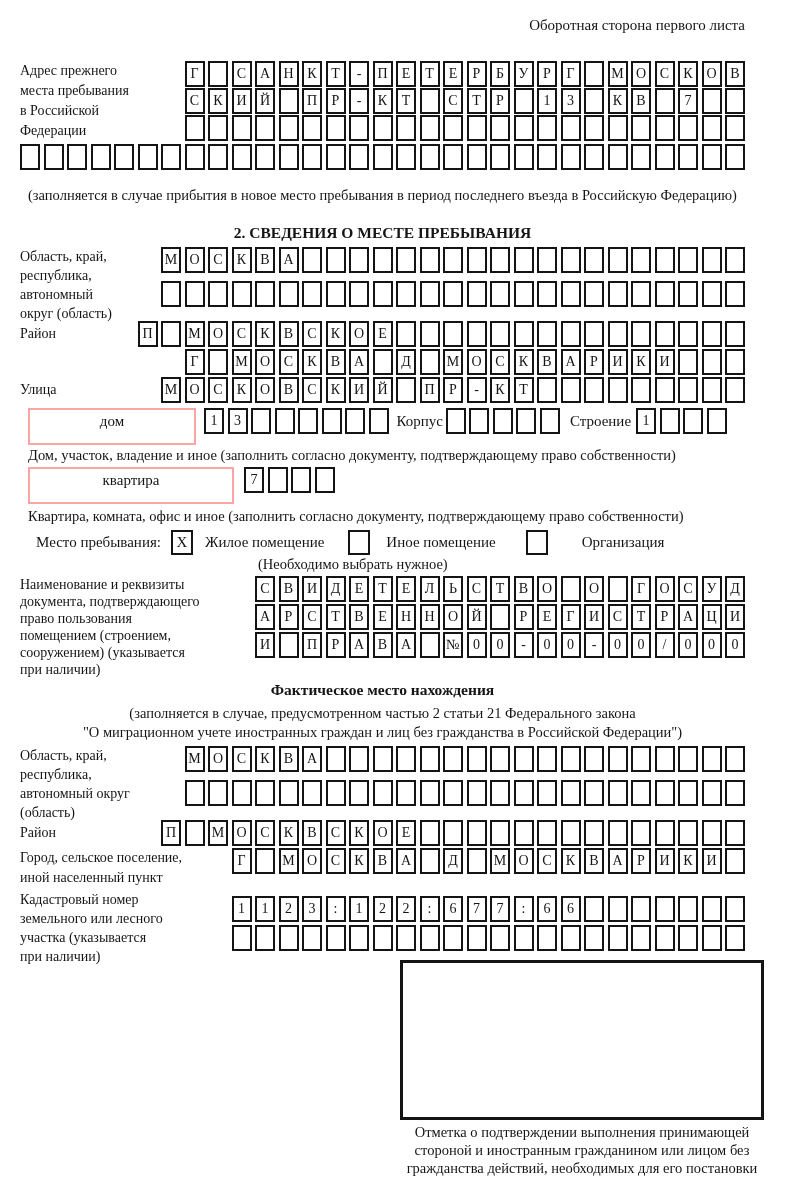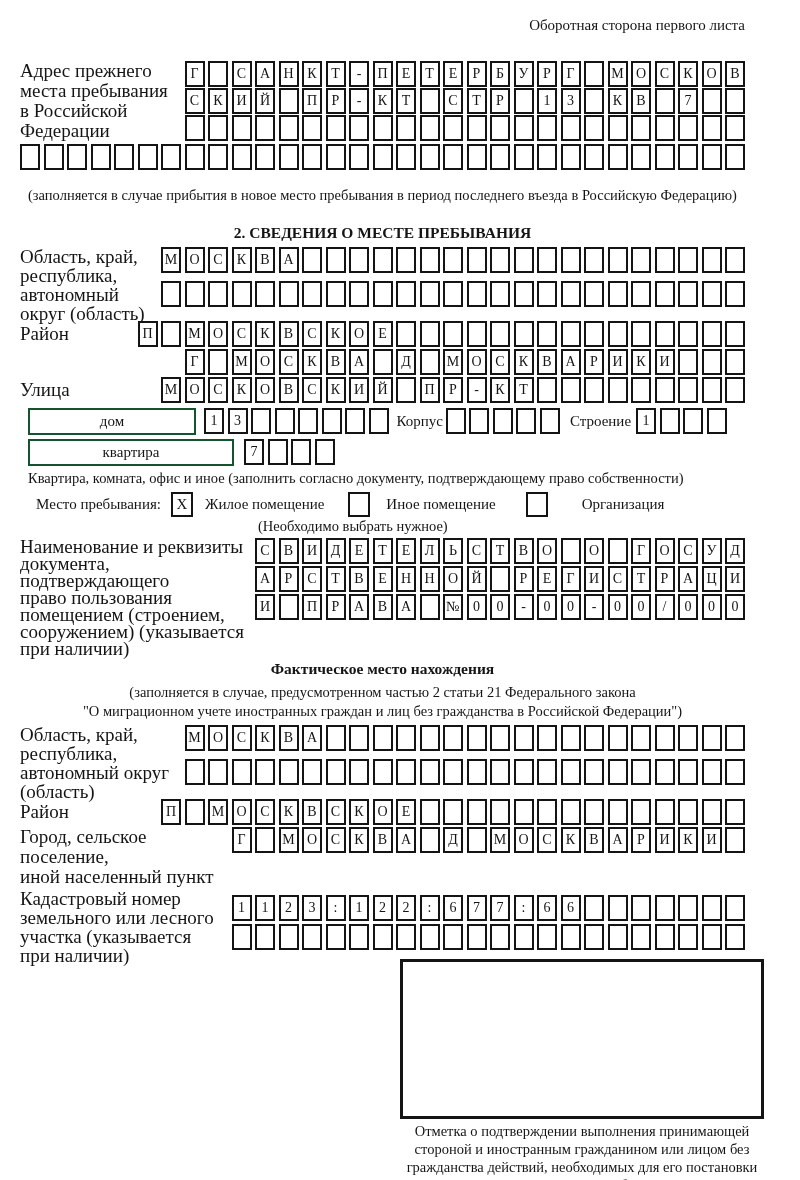--- a/index.html
+++ b/index.html
@@ -11,38 +11,38 @@
   }
   .page {
     width:800px; height:1180px;
     padding:16px 55px 16px 20px;
     overflow:hidden;
     position:relative;
   }
   .hdr { text-align:right; font-size:15px; line-height:19px; margin-bottom:26px; }
 
   .frow { display:flex; align-items:flex-start; }
-  .lbl { font-size:19px; line-height:20px; }
+  .lbl { font-size:14px; line-height:20px; }
   .lbl.lh19 { line-height:19px; }
   .lbl.lh17 { line-height:17px; }
   .cellcol { margin-left:auto; display:flex; flex-direction:column; align-items:flex-end; }
   .cells { display:flex; gap:3.5px; }
   .cell {
     width:20px; height:26px; flex:0 0 20px;
     border:2px solid #141414;
     font-size:14px; line-height:21px; text-align:center;
     background:#fff;
   }
   .gap1 > .cells { margin-bottom:1px; }
   .note { font-size:14.5px; line-height:16px; }
   .center { text-align:center; }
   .sect { text-align:center; font-weight:bold; font-size:15.5px; line-height:20px; }
 
   .wbox {
-    border:2px solid #14532d; height:27px;
+    border:2px solid #fca5a5; height:37px;
     text-align:center; font-size:15px; line-height:23px;
     background:#fff;
   }
   .houserow { display:flex; align-items:flex-start; margin-top:5px; }
   .houserow .inl { font-size:15px; line-height:26px; white-space:nowrap; }
 
   .chk {
     width:22px; height:25px; flex:0 0 22px;
     border:2px solid #141414;
     font-size:15px; line-height:20px; text-align:center; background:#fff;
@@ -378,20 +378,21 @@
         <div class="cell"></div>
       </div>
     <div class="inl" style="margin:0 5px 0 10px">Строение</div>
     <div class="cells">
         <div class="cell">1</div>
         <div class="cell"></div>
         <div class="cell"></div>
         <div class="cell"></div>
       </div>
   </div>
+  <div class="note" style="margin-top:2px; margin-left:8px">Дом, участок, владение и иное (заполнить согласно документу, подтверждающему право собственности)</div>
 
   <div class="houserow" style="margin-top:4px">
     <div style="width:8px"></div>
     <div class="wbox" style="width:206px">квартира</div>
     <div style="width:10px"></div>
     <div class="cells">
         <div class="cell">7</div>
         <div class="cell"></div>
         <div class="cell"></div>
         <div class="cell"></div>

